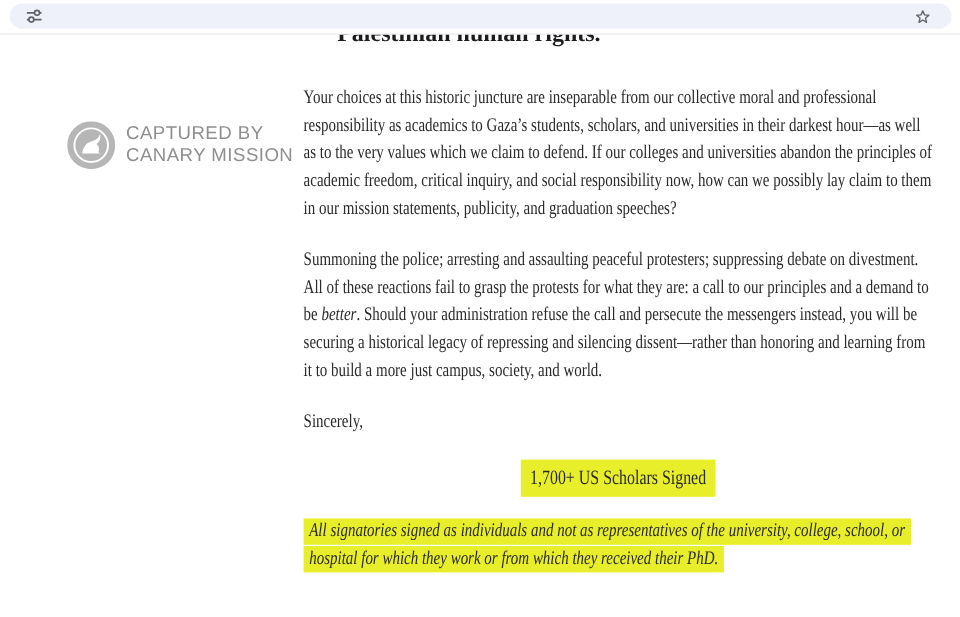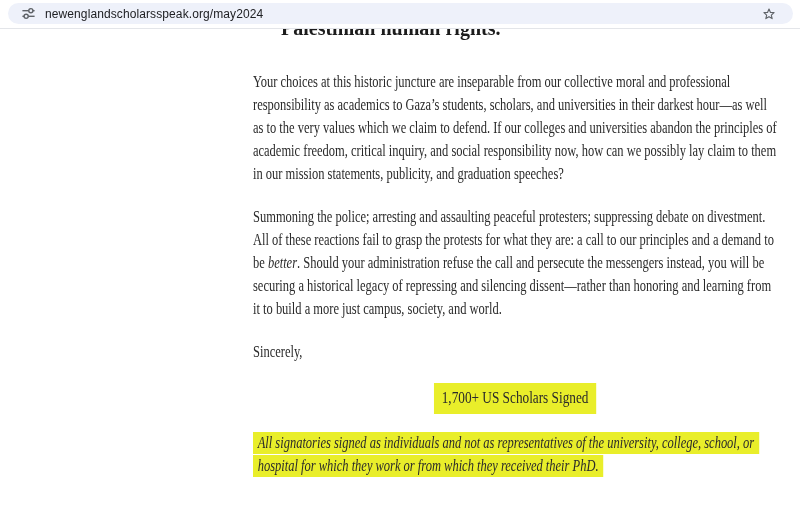--- a/index.html
+++ b/index.html
@@ -57,33 +57,46 @@
 <div class="chrome">
   <div class="omnibox">
     <span class="site-info">
       <svg viewBox="0 0 16 16" width="15" height="15">
         <line x1="1.5" y1="5" x2="14.5" y2="5" stroke="#5f6368" stroke-width="1.5"></line>
         <circle cx="10.5" cy="5" r="2.2" fill="#eef1fa" stroke="#5f6368" stroke-width="1.5"></circle>
         <line x1="1.5" y1="11" x2="14.5" y2="11" stroke="#5f6368" stroke-width="1.5"></line>
         <circle cx="5.5" cy="11" r="2.2" fill="#eef1fa" stroke="#5f6368" stroke-width="1.5"></circle>
       </svg>
     </span>
-    <span class="url">newenglandscholarsspeak.org/may2024</span>
     <span class="star">
       <svg viewBox="0 0 24 24" width="16" height="16">
         <path d="M12 4.6l2.2 5 5.4.4-4.1 3.6 1.2 5.3L12 16l-4.7 2.9 1.2-5.3-4.1-3.6 5.4-.4z" fill="none" stroke="#5f6368" stroke-width="1.7" stroke-linejoin="round"></path>
       </svg>
     </span>
   </div>
 </div>
 
 <div class="page">
 
   <div class="clipped-heading">Palestinian human rights.</div>
 
+  <div class="watermark">
+    <span class="wm-badge">
+      <svg viewBox="0 0 40 40" width="40" height="40">
+        <circle cx="20" cy="20" r="20" fill="#b6b6b6"></circle>
+        <circle cx="20" cy="20" r="14" fill="none" stroke="#ffffff" stroke-width="1.6"></circle>
+        <path d="M12.5 27 Q13 18.5 21 16.5 Q26 15.2 27.5 10.5 Q28.5 16 24.5 19
+                 Q27.5 21.5 26 26 L28 27 Z" fill="#ffffff"></path>
+      </svg>
+    </span>
+    <span class="wm-text">
+      <span>CAPTURED BY</span><br>
+      <span>CANARY MISSION</span>
+    </span>
+  </div>
 
   <div class="content">
 
     <p>Your choices at this historic juncture are inseparable from our collective moral and professional responsibility as academics to Gaza’s students, scholars, and universities in their darkest hour—as well as to the very values which we claim to defend. If our colleges and universities abandon the principles of academic freedom, critical inquiry, and social responsibility now, how can we possibly lay claim to them in our mission statements, publicity, and graduation speeches?</p>
 
     <p><span>Summoning the police; arresting and assaulting peaceful protesters; suppressing debate on divestment. All of these reactions fail to grasp the protests for what they are: a call to our principles and a demand to be </span><span class="em">better</span><span>. Should your administration refuse the call and persecute the messengers instead, you will be securing a historical legacy of repressing and silencing dissent—rather than honoring and learning from it to build a more just campus, society, and world.</span></p>
 
     <p>Sincerely,</p>
 
     <div class="signed-wrap">

